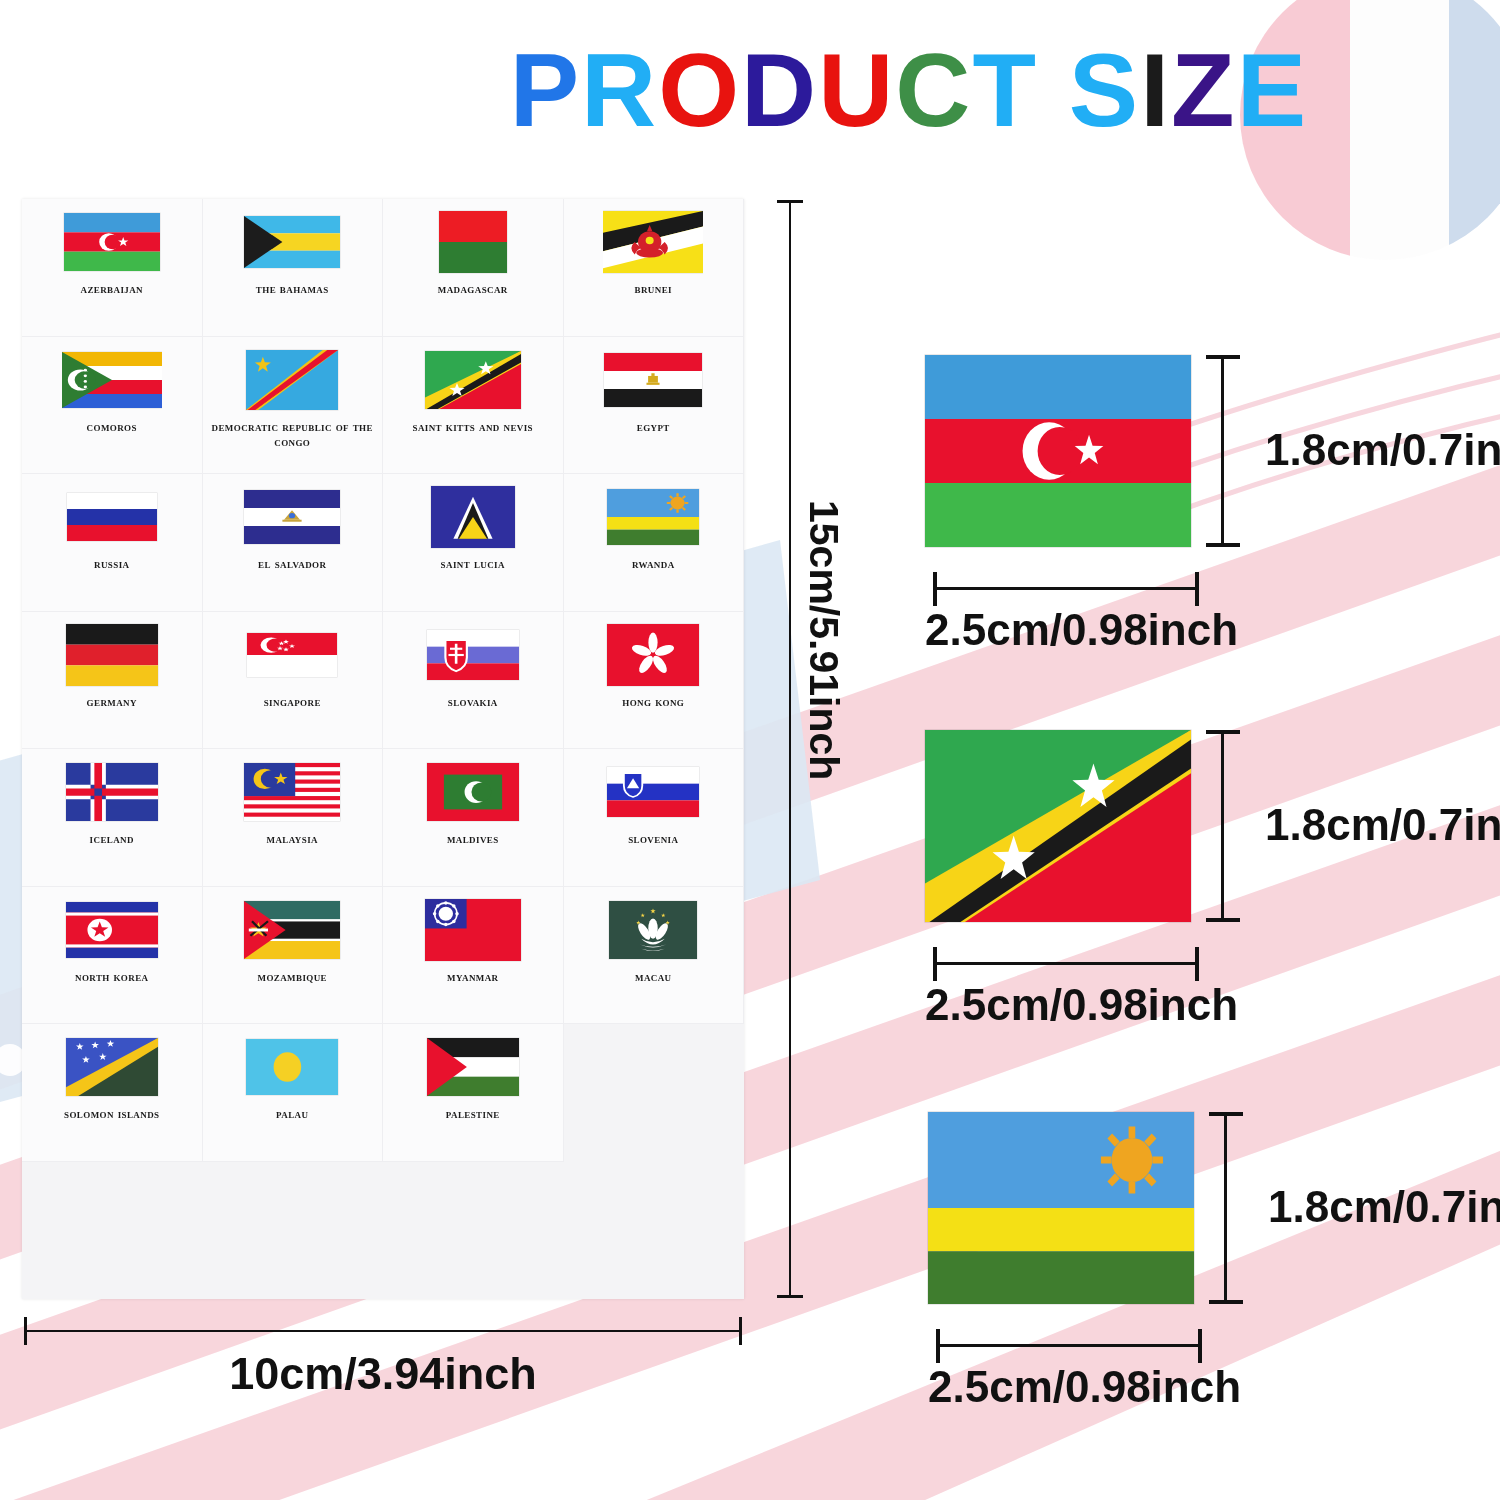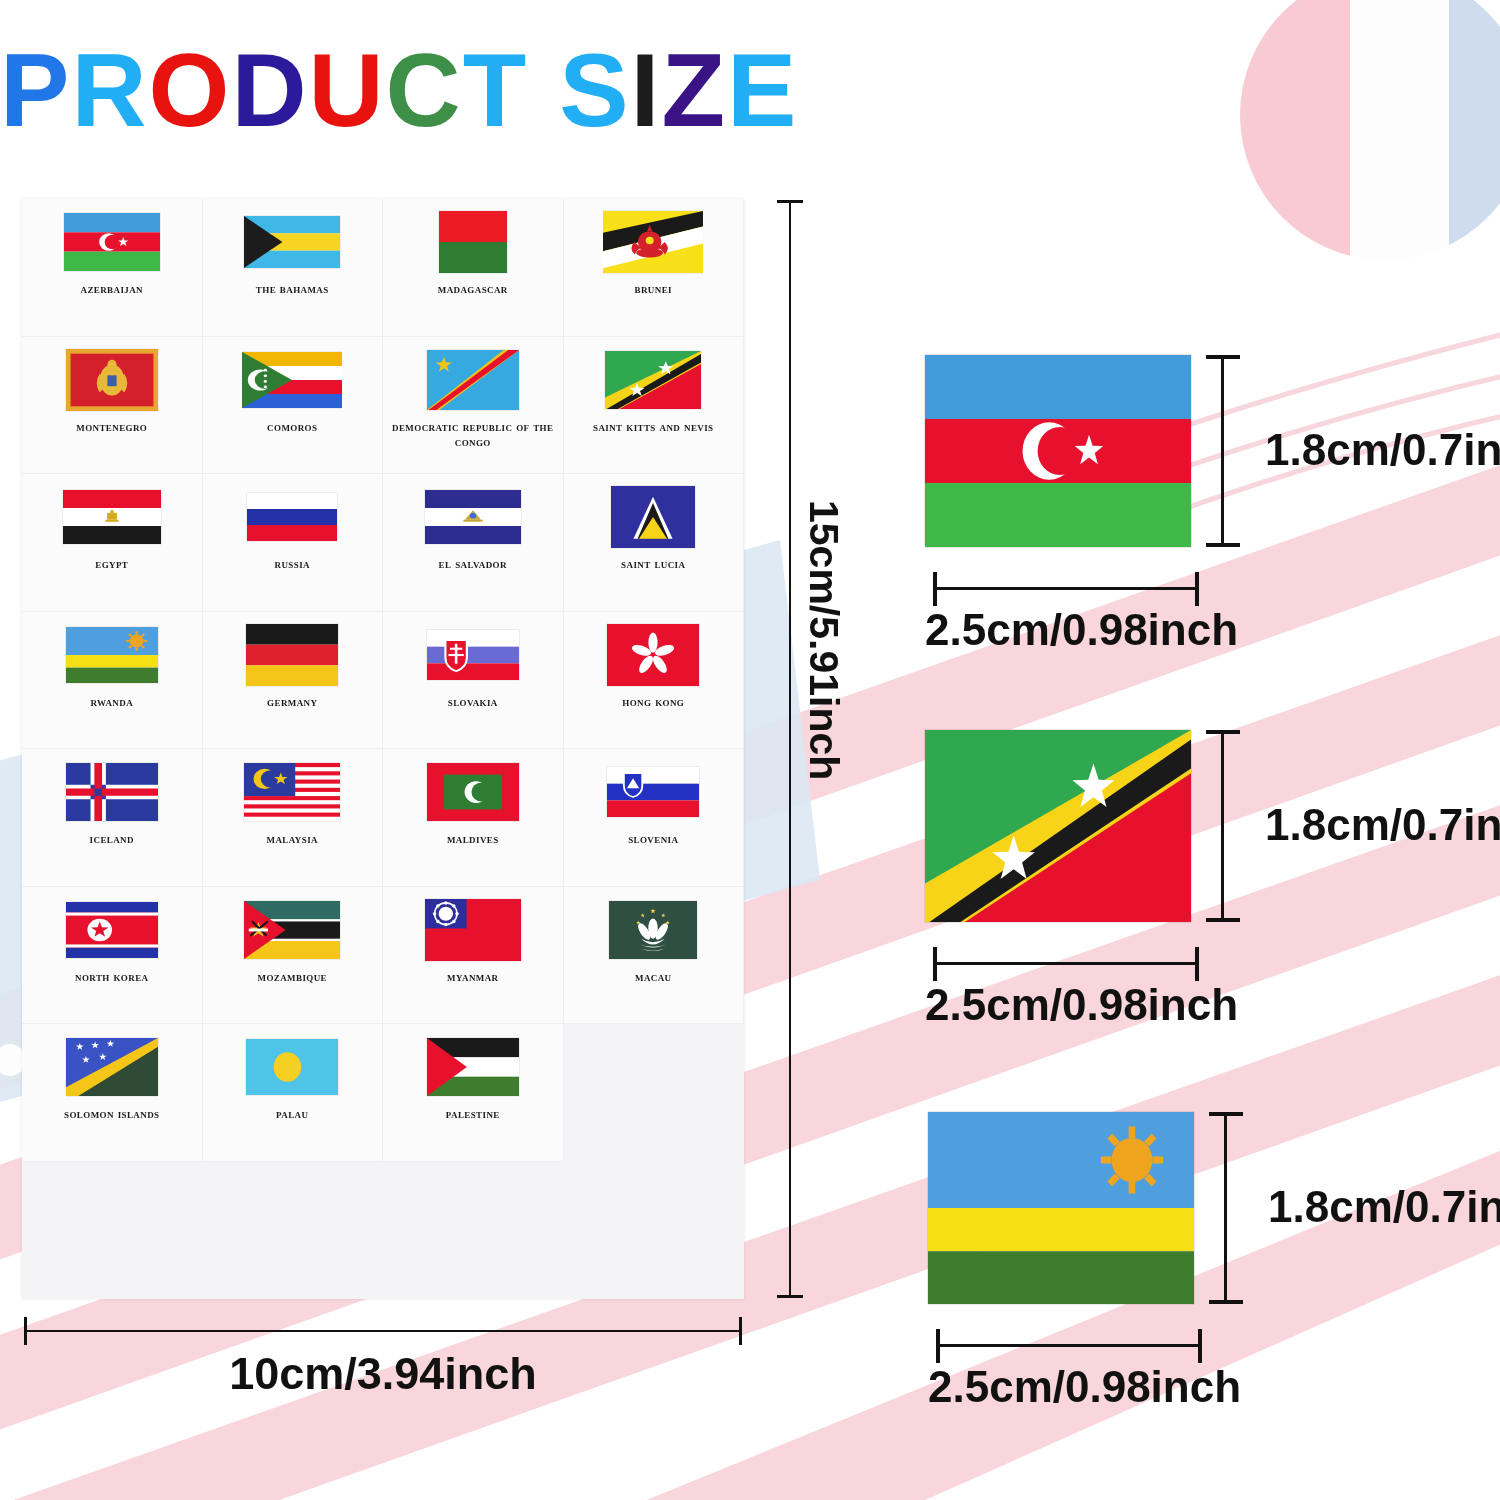--- a/index.html
+++ b/index.html
@@ -19,21 +19,21 @@
     width:290px; height:290px; border-radius:50%;
     overflow:hidden; z-index:1; opacity:.85;
   }
   #corner-circle .b1 { position:absolute; left:0;   top:0; width:38%; height:100%; background:#f7c3cd; }
   #corner-circle .b2 { position:absolute; left:38%; top:0; width:34%; height:100%; background:#fdfdfd; }
   #corner-circle .b3 { position:absolute; left:72%; top:0; width:28%; height:100%; background:#c6d6ea; }
 
   
   #title {
     position:absolute; top:38px; left:0; width:1308px;
-    text-align:left; z-index:5;
+    text-align:right; z-index:5;
     font-size:104px; font-weight:bold; letter-spacing:2px;
     line-height:1; white-space:pre;
   }
   #title span { display:inline-block; }
 
   
   #sheet {
     position:absolute; left:22px; top:199px;
     width:722px; height:1100px;
     background:#f4f4f6; z-index:4;
@@ -210,36 +210,20 @@
                 <path d="M37 20 q4 4 0 8 q-2-4 -4-4z"></path>
                 <ellipse cx="28" cy="27" rx="8" ry="3"></ellipse>
               </g>
               <circle cx="28" cy="19" r="2.4" fill="#f7e017"></circle>
             </svg></div>
         </div>
         <div class="cap">Brunei</div>
       </div>
       <div class="cell">
         <div class="flagbox">
-          <div style="width:92px;height:62px;" class="fl"><svg viewBox="0 0 60 40" preserveAspectRatio="none" width="100%" height="100%">
-              <rect width="60" height="40" fill="#d4202a"></rect>
-              <rect x="1.5" y="1.5" width="57" height="37" fill="none" stroke="#e8a82c" stroke-width="3"></rect>
-              <g fill="#e8b838">
-                <ellipse cx="30" cy="20" rx="8" ry="10"></ellipse>
-                <path d="M22 16 q-4 6 0 12 q4-4 6-6z"></path>
-                <path d="M38 16 q4 6 0 12 q-4-4 -6-6z"></path>
-                <circle cx="30" cy="10" r="3"></circle>
-              </g>
-              <rect x="27" y="17" width="6" height="7" fill="#3a5fa8"></rect>
-            </svg></div>
-        </div>
-        <div class="cap">Montenegro</div>
-      </div>
-      <div class="cell">
-        <div class="flagbox">
           <div style="width:100px;height:56px;" class="fl"><svg viewBox="0 0 60 40" preserveAspectRatio="none" width="100%" height="100%">
               <rect width="60" height="10" fill="#f2b705"></rect>
               <rect width="60" height="10" y="10" fill="#fff"></rect>
               <rect width="60" height="10" y="20" fill="#e8112d"></rect>
               <rect width="60" height="10" y="30" fill="#2d5fd6"></rect>
               <path d="M0 0 L30 20 L0 40 Z" fill="#2e7d32"></path>
               <circle cx="11" cy="20" r="7.5" fill="#fff"></circle>
               <circle cx="14" cy="20" r="6.4" fill="#2e7d32"></circle>
               <g fill="#fff">
                 <circle cx="14" cy="13" r="1"></circle>
@@ -347,20 +331,38 @@
       </div>
       <div class="cell">
         <div class="flagbox">
           <div style="width:92px;height:62px;" class="fl"><svg viewBox="0 0 60 40" preserveAspectRatio="none" width="100%" height="100%">
               <rect width="60" height="13.33" fill="#1a1a1a"></rect>
               <rect width="60" height="13.34" y="13.33" fill="#e0202c"></rect>
               <rect width="60" height="13.33" y="26.67" fill="#f5c518"></rect>
             </svg></div>
         </div>
         <div class="cap">Germany</div>
+      </div>
+      <div class="cell">
+        <div class="flagbox">
+          <div style="width:90px;height:44px;" class="fl"><svg viewBox="0 0 60 40" preserveAspectRatio="none" width="100%" height="100%">
+              <rect width="60" height="20" fill="#e8112d"></rect>
+              <rect width="60" height="20" y="20" fill="#fff"></rect>
+              <circle cx="16" cy="11" r="7" fill="#fff"></circle>
+              <circle cx="19" cy="11" r="6" fill="#e8112d"></circle>
+              <g fill="#fff">
+                <path d="M26.00 5.90 L26.49 7.32 L28.00 7.35 L26.80 8.26 L27.23 9.70 L26.00 8.84 L24.77 9.70 L25.20 8.26 L24.00 7.35 L25.51 7.32 Z" fill="#fff"></path>
+                <path d="M30.00 9.90 L30.49 11.32 L32.00 11.35 L30.80 12.26 L31.23 13.70 L30.00 12.84 L28.77 13.70 L29.20 12.26 L28.00 11.35 L29.51 11.32 Z" fill="#fff"></path>
+                <path d="M26.00 12.90 L26.49 14.32 L28.00 14.35 L26.80 15.26 L27.23 16.70 L26.00 15.84 L24.77 16.70 L25.20 15.26 L24.00 14.35 L25.51 14.32 Z" fill="#fff"></path>
+                <path d="M22.00 11.90 L22.49 13.32 L24.00 13.35 L22.80 14.26 L23.23 15.70 L22.00 14.84 L20.77 15.70 L21.20 14.26 L20.00 13.35 L21.51 13.32 Z" fill="#fff"></path>
+                <path d="M23.00 7.40 L23.49 8.82 L25.00 8.85 L23.80 9.76 L24.23 11.20 L23.00 10.34 L21.77 11.20 L22.20 9.76 L21.00 8.85 L22.51 8.82 Z" fill="#fff"></path>
+              </g>
+            </svg></div>
+        </div>
+        <div class="cap">Singapore</div>
       </div>
       <div class="cell">
         <div class="flagbox">
           <div style="width:92px;height:50px;" class="fl"><svg viewBox="0 0 60 40" preserveAspectRatio="none" width="100%" height="100%">
               <rect width="60" height="13.33" fill="#fff"></rect>
               <rect width="60" height="13.34" y="13.33" fill="#6a6ad4"></rect>
               <rect width="60" height="13.33" y="26.67" fill="#e8112d"></rect>
               <path d="M12 8 h14 v14 q0 8 -7 11 q-7 -3 -7 -11 Z" fill="#e8112d" stroke="#fff" stroke-width="1.4"></path>
               <g stroke="#fff" stroke-width="1.7">
                 <path d="M19 11 v16"></path>

